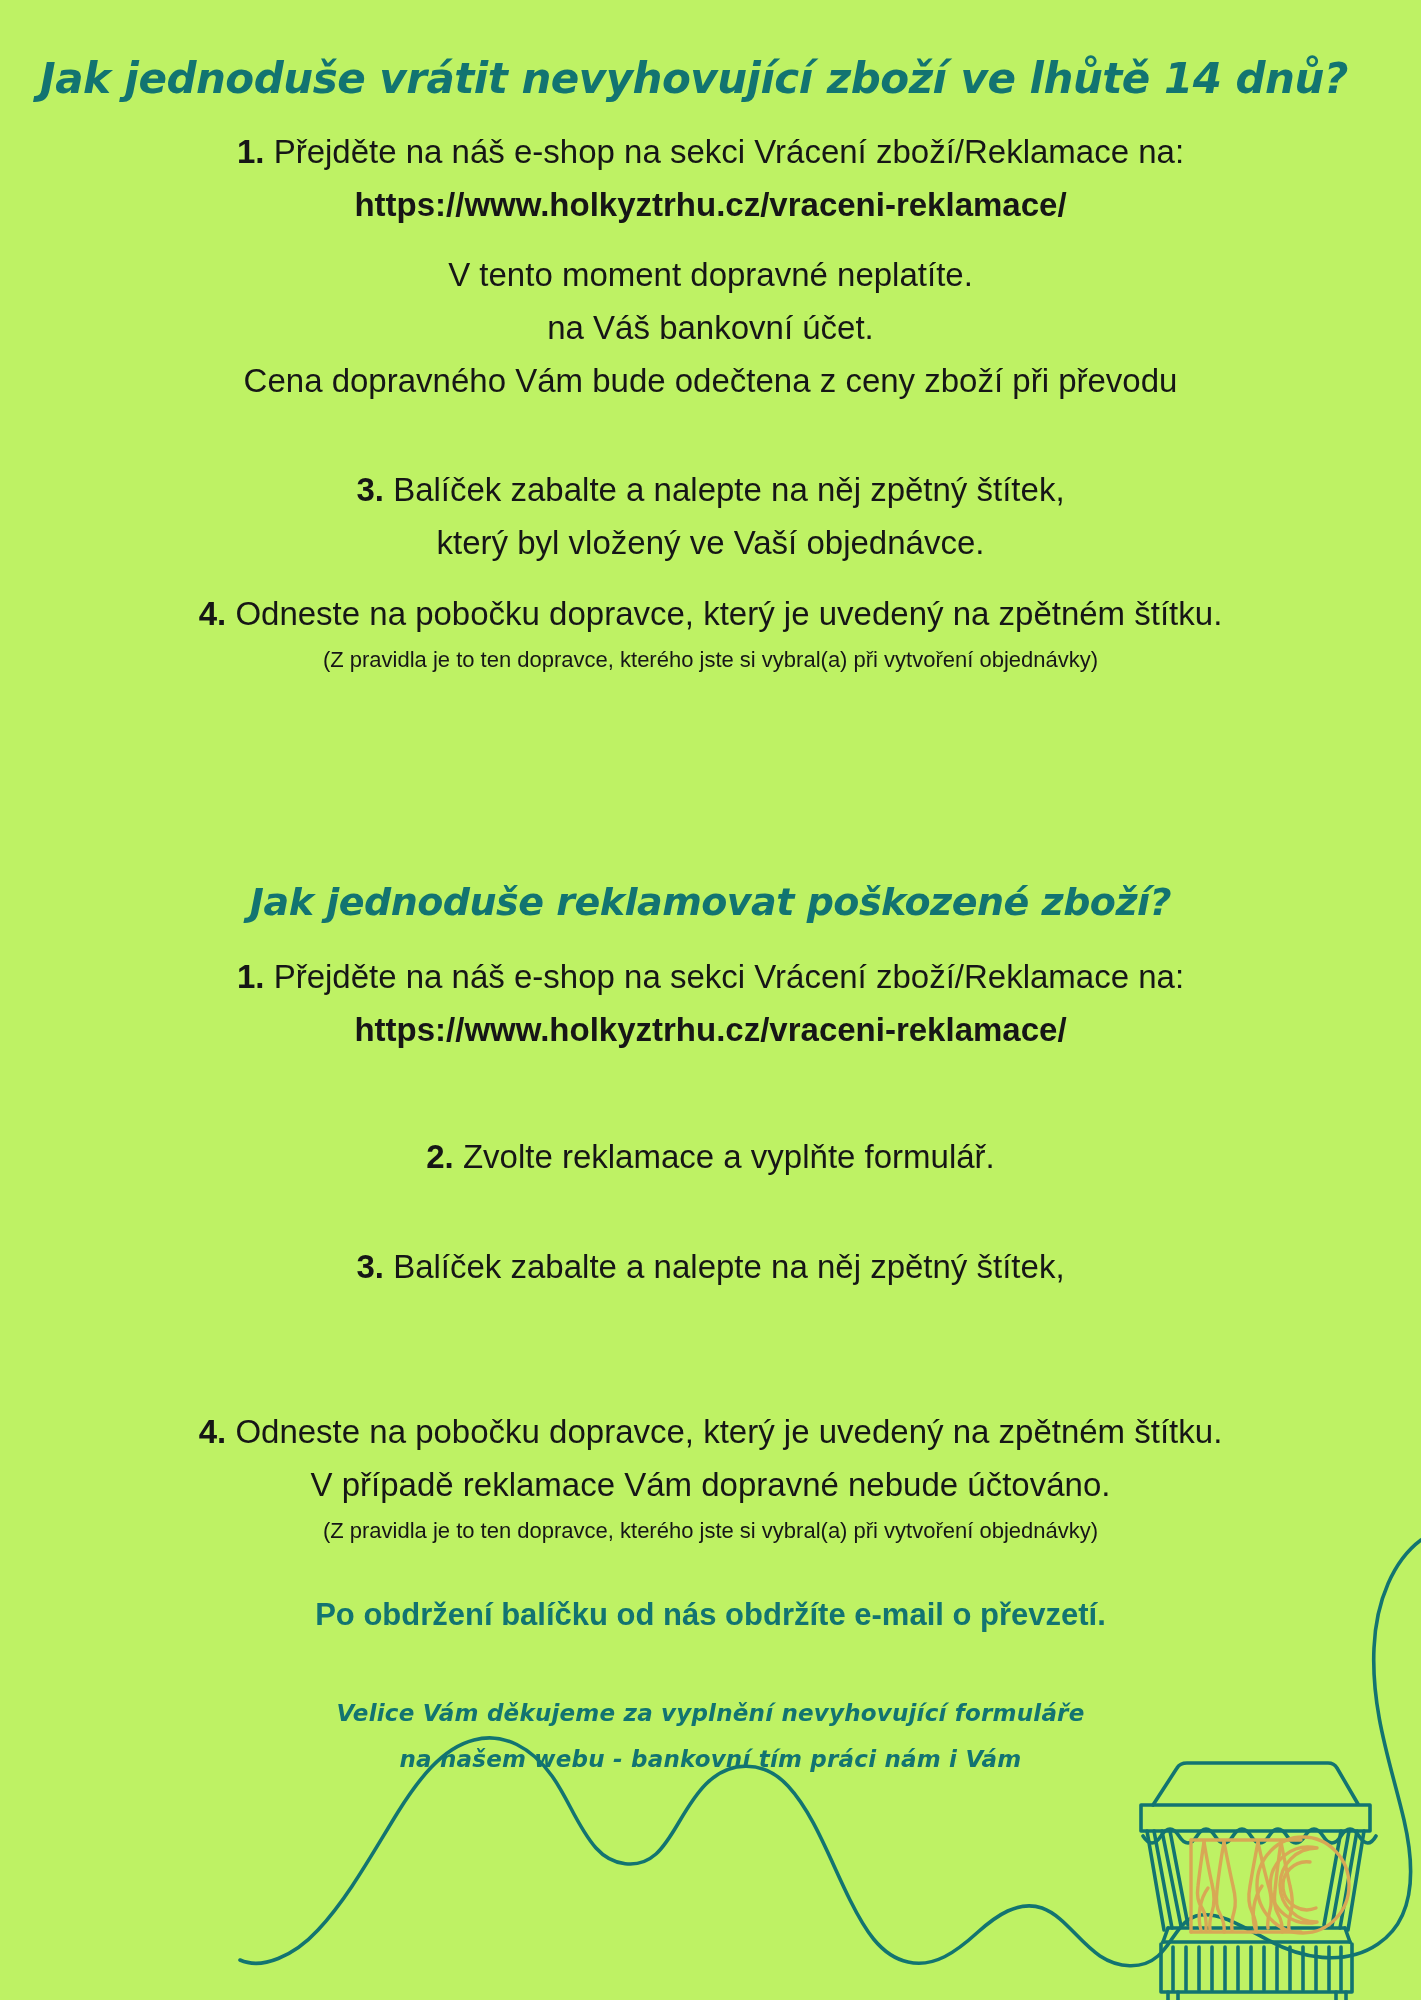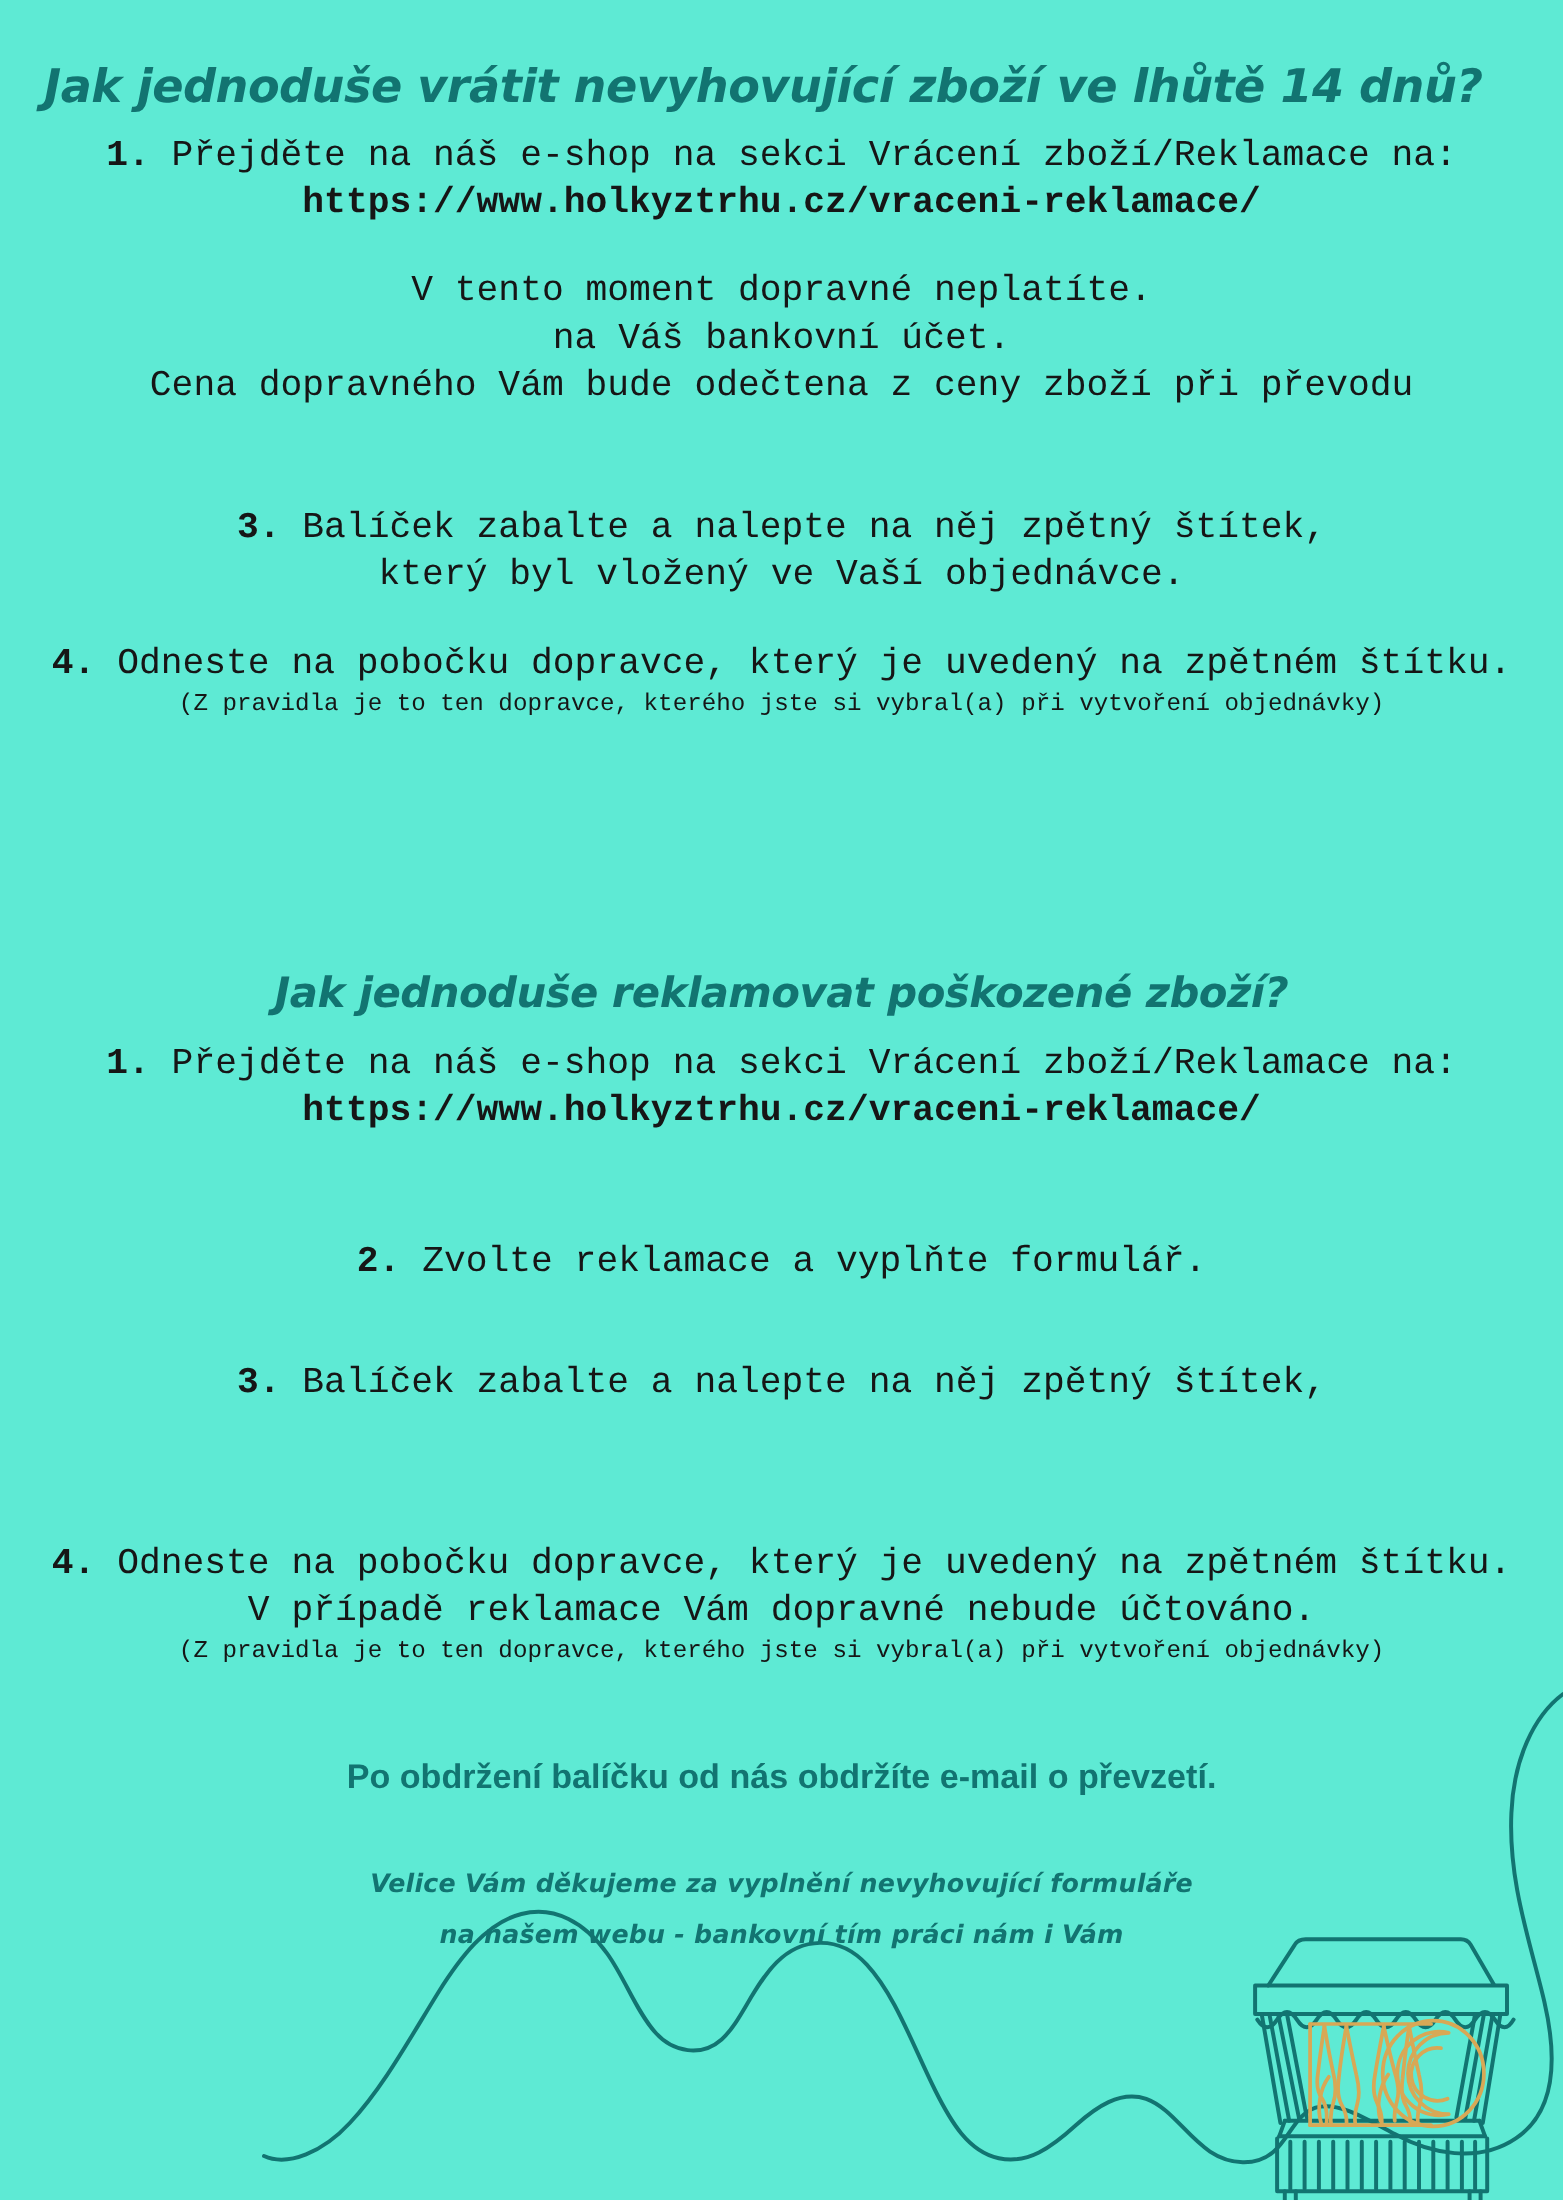--- a/index.html
+++ b/index.html
@@ -15,21 +15,21 @@
     font-family: "Liberation Sans", sans-serif;
     color: #1b1b1b;
     overflow: hidden;
     position: relative;
   }
 
   #page {
     position: relative;
     width: 1421px;
     height: 2000px;
-    background-color: #5eead4;
+    background-color: #bef264;
     overflow: hidden;
   }
 
   
   #decor {
     position: absolute;
     left: 0;
     top: 0;
     width: 1421px;
     height: 2000px;
@@ -73,25 +73,26 @@
   }
 
   .block {
     position: absolute;
     left: 0;
     right: 0;
     text-align: center;
   }
 
   .line {
-    font-family: Liberation Mono, monospace;
+    font-family: Liberation Sans, sans-serif;
     font-size: 33px;
     line-height: 43px;
     color: #161616;
     white-space: nowrap;
+    margin-top: 10px;
   }
 
   .line b, .num {
     font-weight: 700;
   }
 
   .line.url {
     font-weight: 700;
     font-size: 33px;
   }

